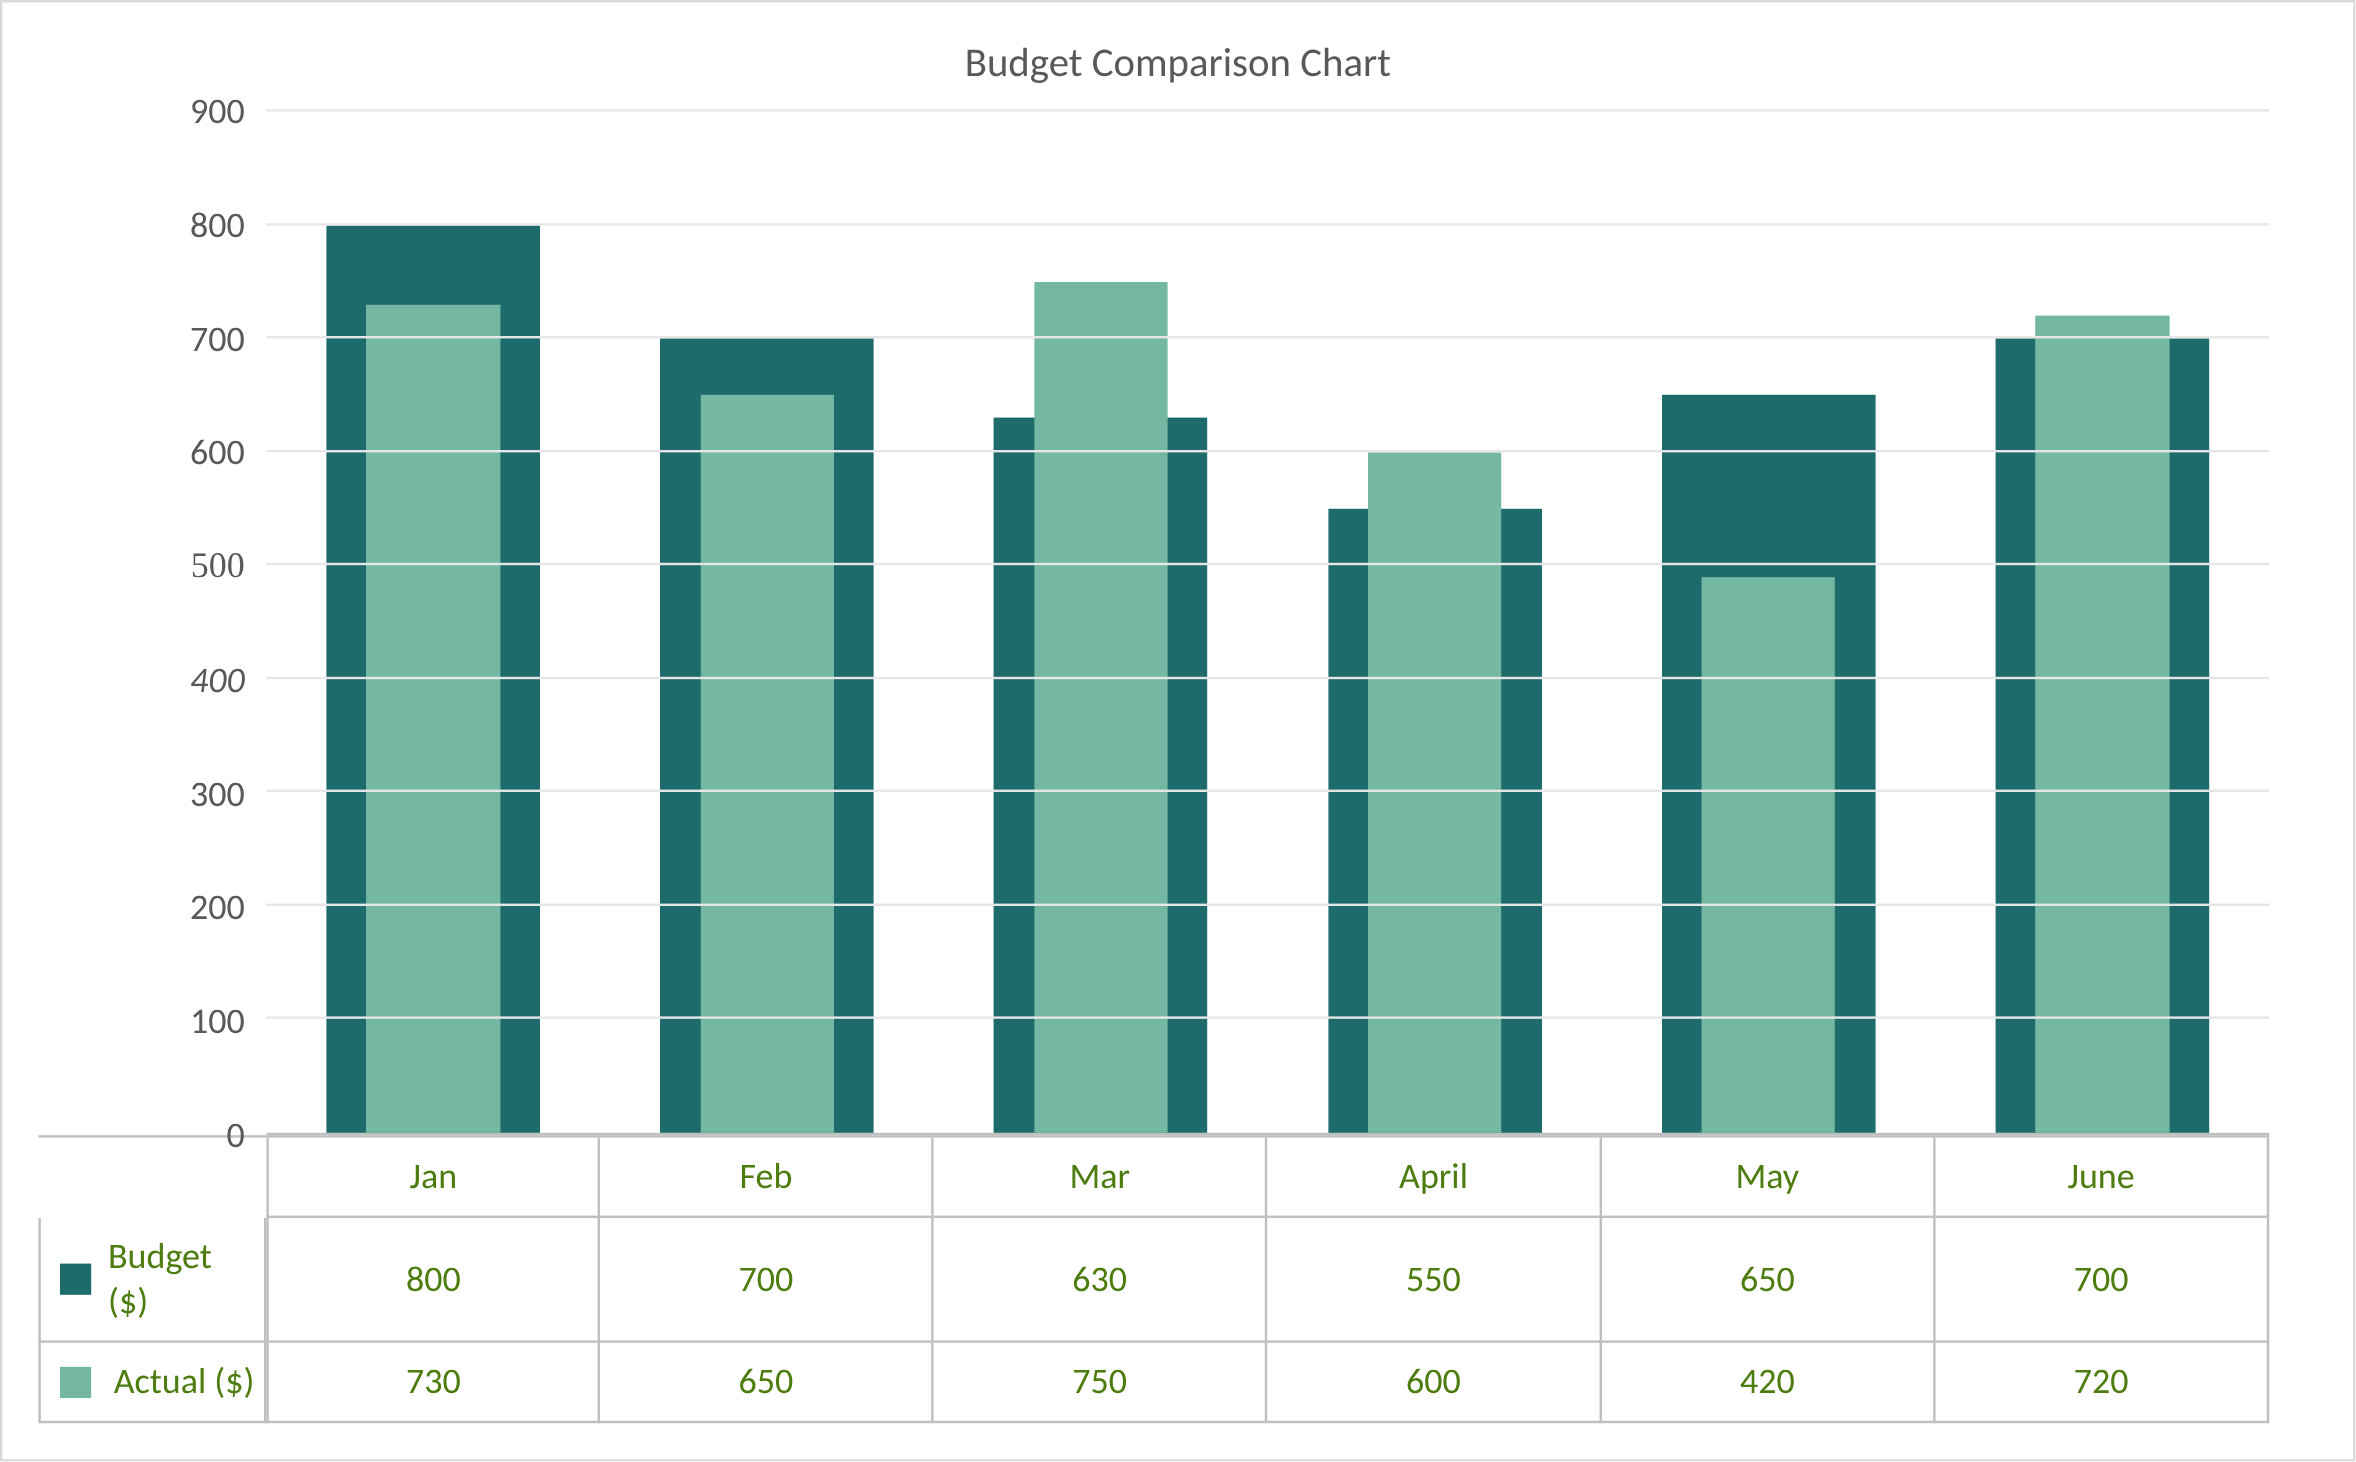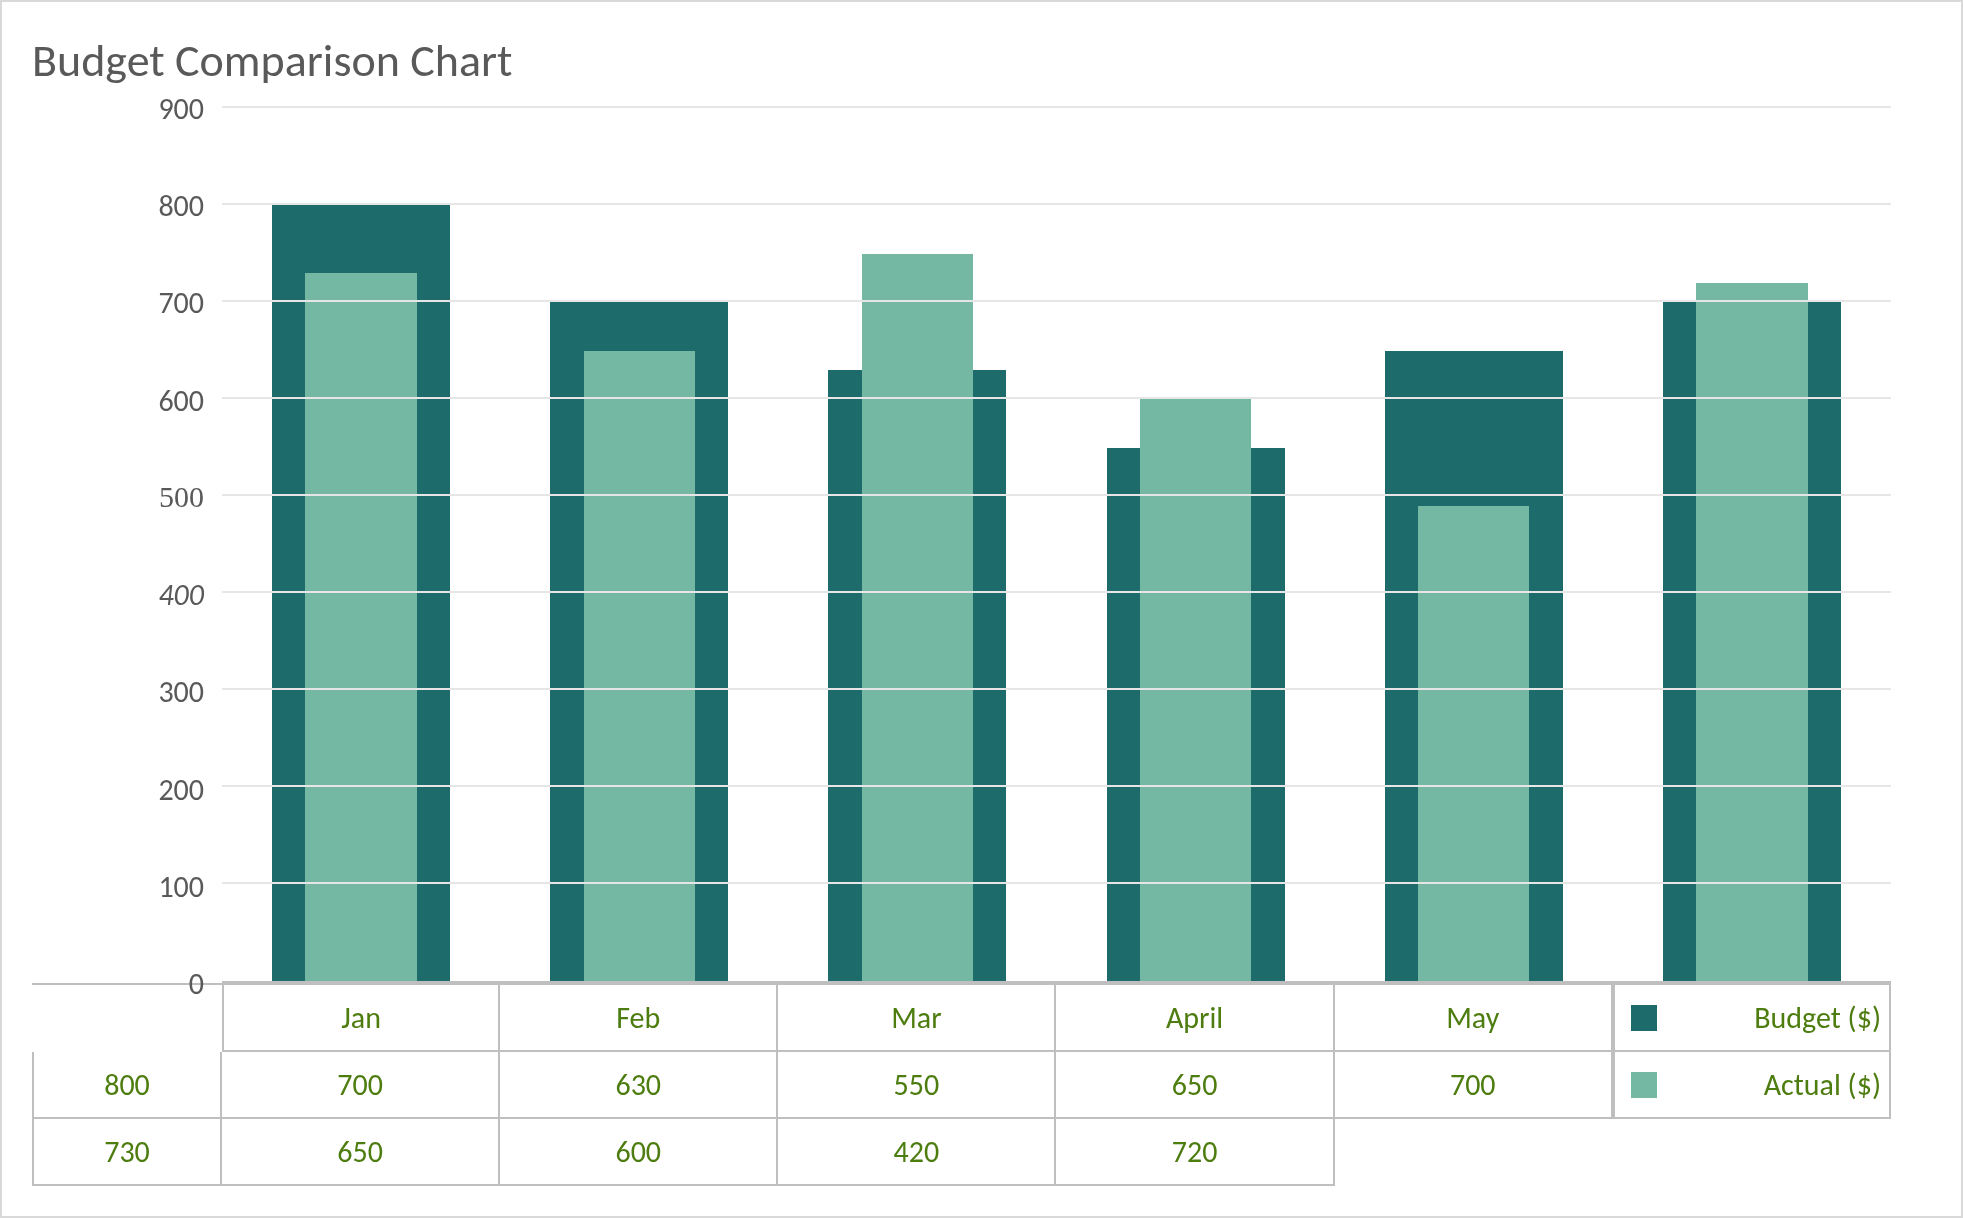--- a/index.html
+++ b/index.html
@@ -12,21 +12,22 @@
   .chart-frame {
     box-sizing: border-box;
     width: 1963px;
     height: 1218px;
     border: 2px solid #d9d9d9;
     padding: 20px 30px 30px 30px;
     display: flex;
     flex-direction: column;
   }
   .chart-title {
-    font-size: 46px;
+    text-align: center;
+    font-size: 34px;
     color: #595959;
     margin: 10px 0 20px 0;
     font-weight: 400;
   }
   .chart-body {
     flex: 1 1 auto;
     display: flex;
     flex-direction: column;
   }
   .plot-row {
@@ -180,35 +181,37 @@
         </div>
     </div>
 
     <div class="data-table" id="data-table" style="grid-template-columns: 190px repeat(6, 1fr);">
         <div class="dt-spacer"></div>
         <div class="dt-cell first-data-col" style="border-left: 2px solid rgb(191, 191, 191);">Jan</div>
         <div class="dt-cell">Feb</div>
         <div class="dt-cell">Mar</div>
         <div class="dt-cell">April</div>
         <div class="dt-cell">May</div>
+        <div class="dt-cell">June</div>
         <div class="dt-cell first-col">
           <span class="legend-swatch sw-budget" style="background: rgb(29, 107, 107);"></span>
           <span>Budget ($)</span>
         </div>
         <div class="dt-cell" style="border-left: 2px solid rgb(191, 191, 191);">800</div>
         <div class="dt-cell">700</div>
         <div class="dt-cell">630</div>
         <div class="dt-cell">550</div>
         <div class="dt-cell">650</div>
         <div class="dt-cell">700</div>
         <div class="dt-cell first-col">
           <span class="legend-swatch sw-actual" style="background: rgb(116, 184, 164);"></span>
           <span>Actual ($)</span>
         </div>
         <div class="dt-cell" style="border-left: 2px solid rgb(191, 191, 191);">730</div>
         <div class="dt-cell">650</div>
+        <div class="dt-cell">750</div>
         <div class="dt-cell">600</div>
         <div class="dt-cell">420</div>
         <div class="dt-cell">720</div>
       </div>
 
   </div>
 </div>
 
 </body></html>

